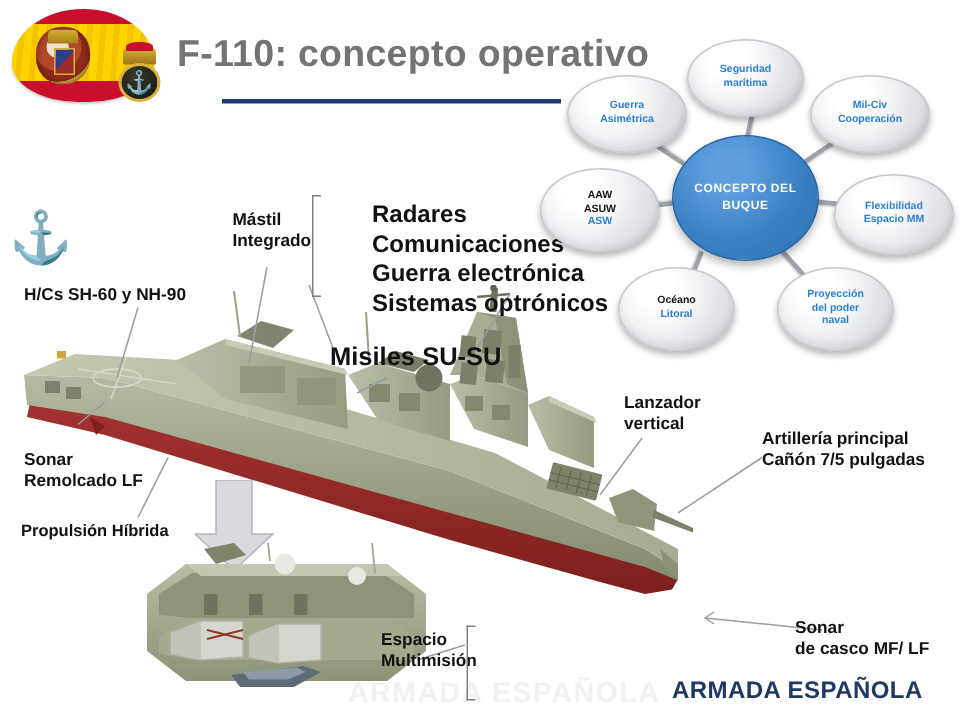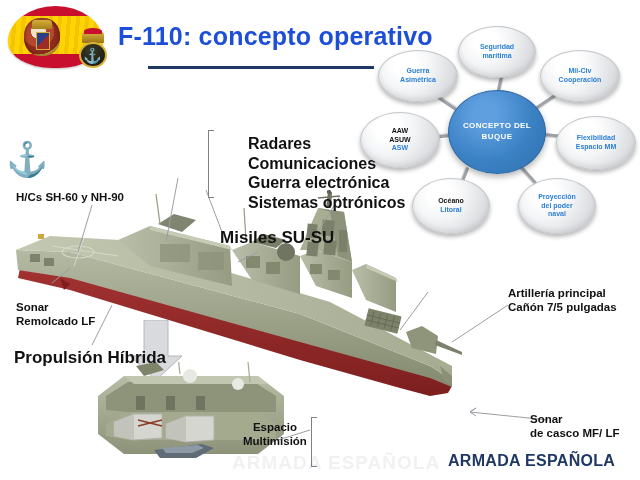--- a/index.html
+++ b/index.html
@@ -56,21 +56,21 @@
     background:radial-gradient(circle at 40% 30%,#3a3a28,#14140c);
     border:2px solid #d8b23a;
     box-sizing:border-box;
   }
   #anchor-badge .oval:after{
     content:"\2693";position:absolute;left:0;right:0;top:1px;
     text-align:center;font-size:15px;color:#e2bf4c;line-height:22px;
   }
   #slide-title{
     position:absolute;left:118px;top:22px;
-    font-size:25px;font-weight:bold;color:#1d4ed8;
+    font-size:25px;font-weight:bold;color:#737373;
     letter-spacing:.2px;white-space:nowrap;
   }
   #title-rule{
     position:absolute;left:148px;top:66px;width:226px;height:3px;
     background:#1f3864;
   }
 
   
   #wm-anchor{
     position:absolute;left:6px;top:142px;font-size:34px;color:#e8e8ea;
@@ -301,39 +301,43 @@
       <line x1="428" y1="292" x2="400" y2="330"></line>
       <line x1="508" y1="305" x2="452" y2="342"></line>
       <line x1="548" y1="420" x2="470" y2="412"></line>
       <line x1="310" y1="430" x2="278" y2="440"></line>
     </g>
     <g stroke="#9a9da3" stroke-width="1" fill="none">
       <polyline points="470,412 476,408 470,412 476,416"></polyline>
     </g>
   </svg>
 
+  <div class="label" style="left:155px;top:140px;font-size:11.5px;text-align:left;">Mástil
+Integrado</div>
 
   <div class="bracket" style="left:208px;top:130px;width:5px;height:66px;"></div>
   <div class="label" style="left:216px;top:134px;font-size:16px;margin-left:32px;">Radares
 Comunicaciones
 Guerra electrónica
 Sistemas optrónicos</div>
 
   <div class="label" style="left:220px;top:228px;font-size:17px;">Misiles SU-SU</div>
 
   <div class="label" style="left:16px;top:300px;font-size:11.5px;">Sonar
 Remolcado LF</div>
 
-  <div class="label" style="left:14px;top:348px;font-size:17px;">Propulsión Híbrida</div>
-
+  <div class="label" style="left:14px;top:348px;font-size:11px;">Propulsión Híbrida</div>
+
+  <div class="label" style="left:416px;top:262px;font-size:11.5px;">Lanzador
+vertical</div>
 
   <div class="label" style="left:508px;top:286px;font-size:11.5px;">Artillería principal
 Cañón 7/5 pulgadas</div>
 
-  <div class="label" style="left:243px;top:420px;font-size:11.5px;text-align:center;">Espacio
+  <div class="label" style="left:254px;top:420px;font-size:11.5px;text-align:left;">Espacio
 Multimisión</div>
 
   <div class="bracket" style="left:311px;top:417px;width:5px;height:48px;"></div>
 
   <div class="label" style="left:530px;top:412px;font-size:11.5px;">Sonar
 de casco MF/ LF</div>
 
   <div id="diagram">
 
     <div class="spoke" style="left:146px;top:88px;width:42px;transform:rotate(-78deg);"></div>

